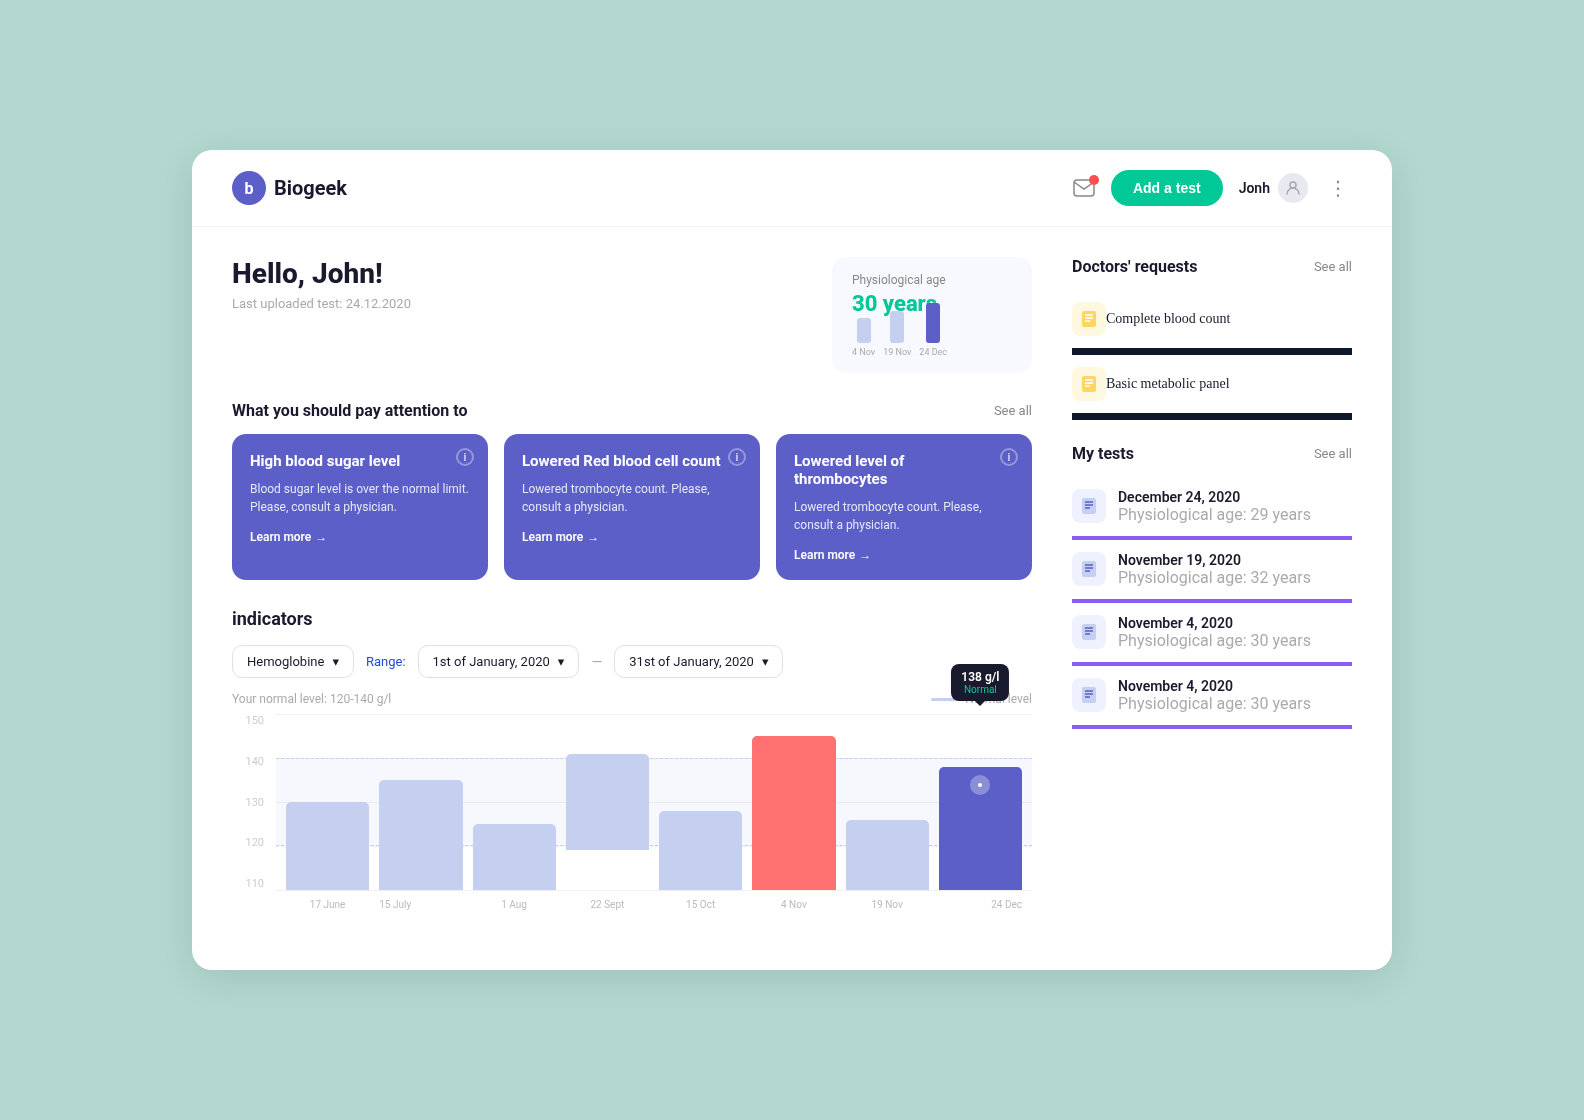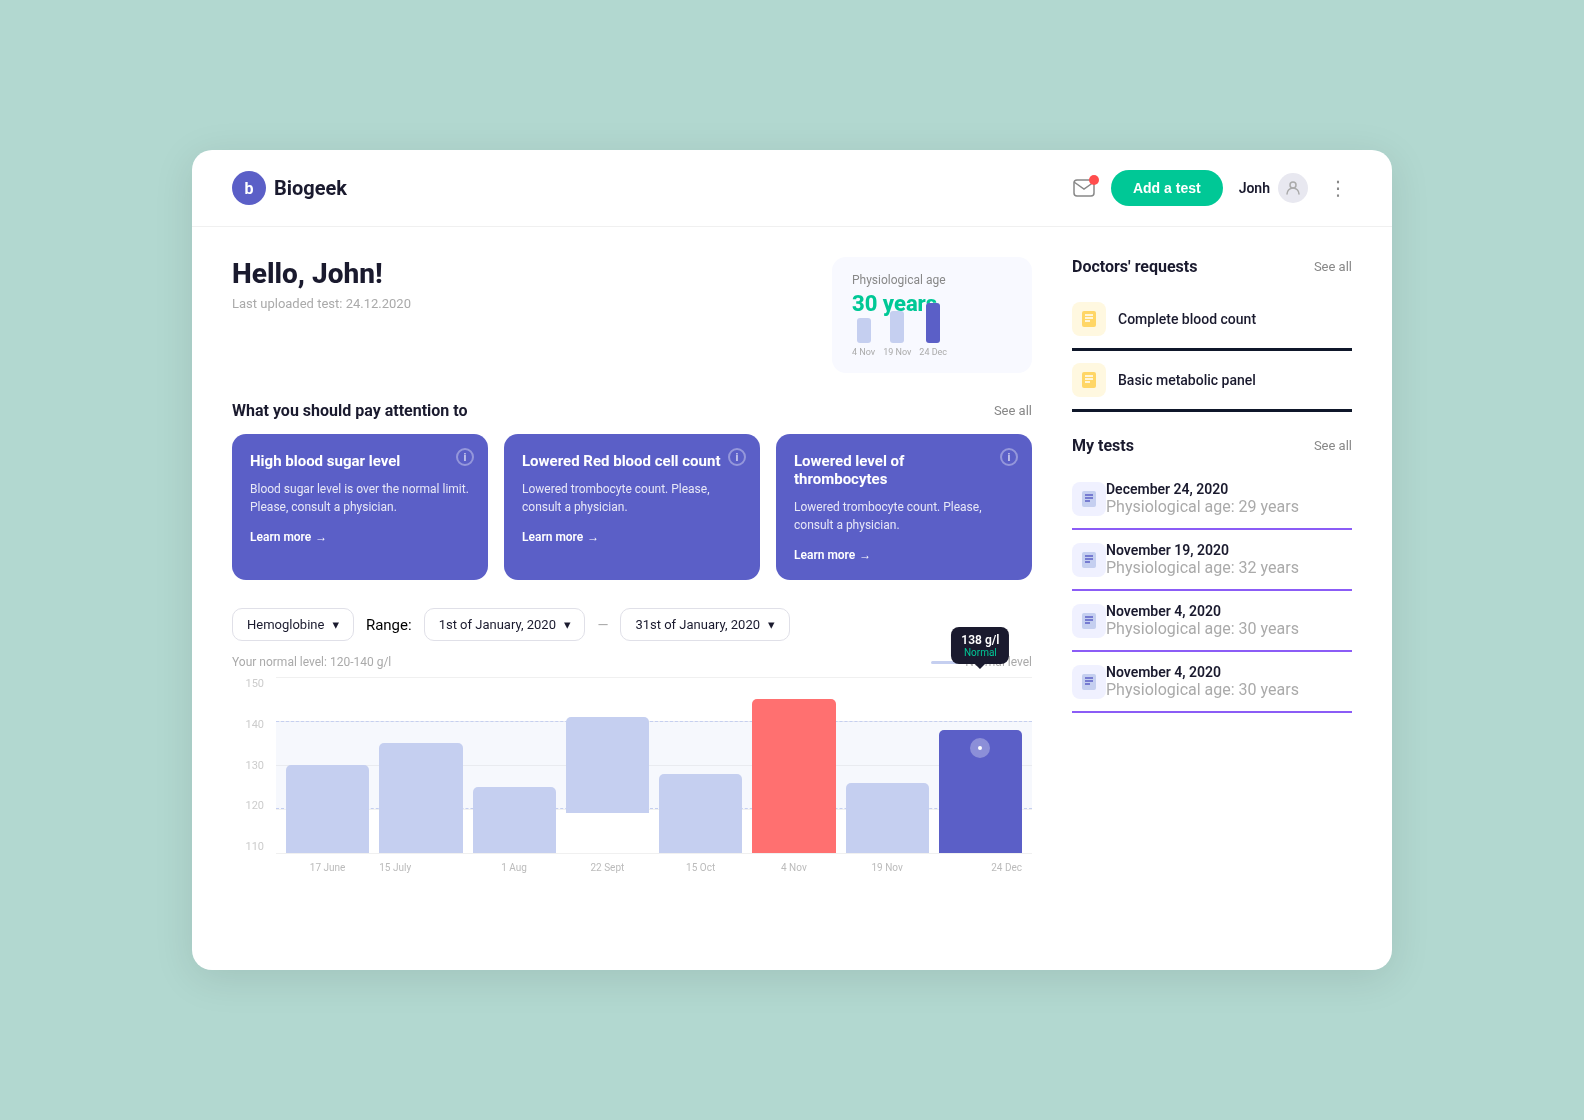--- a/index.html
+++ b/index.html
@@ -274,22 +274,22 @@
       border-radius: 10px;
       padding: 8px 14px;
       font-size: 13px;
       color: #1a1a2e;
       display: flex;
       align-items: center;
       gap: 8px;
       cursor: pointer;
     }
     .range-label {
-      font-size: 15px;
-      color: #000000;
+      font-size: 13px;
+      color: #1d4ed8;
     }
     .dash {
       color: #aaa;
       font-size: 14px;
     }
     .chart-meta {
       display: flex;
       align-items: center;
       justify-content: space-between;
       margin-bottom: 8px;
@@ -348,23 +348,23 @@
       margin-bottom: 14px;
     }
     .doctors-requests-title {
       font-size: 16px;
       font-weight: 700;
       color: #1a1a2e;
     }
     .request-item {
       display: flex;
       align-items: center;
-      gap: 12px;
       padding: 12px 0;
-      border-bottom: 3px solid #0f172a;
+      border-bottom: 7px solid #0f172a;
+      font-family: Liberation Serif, serif;
     }
     .request-icon {
       width: 34px;
       height: 34px;
       background: #fff8e0;
       border-radius: 8px;
       display: flex;
       align-items: center;
       justify-content: center;
       font-size: 16px;
@@ -375,23 +375,24 @@
       color: #1a1a2e;
       font-weight: 500;
     }
     .my-tests-title {
       font-size: 16px;
       font-weight: 700;
       color: #1a1a2e;
     }
     .test-item {
       display: flex;
-      align-items: flex-end;
+      align-items: flex-start;
+      gap: 12px;
       padding: 12px 0;
-      border-bottom: 2px solid #8b5cf6;
+      border-bottom: 4px solid #8b5cf6;
     }
     .test-icon {
       width: 34px;
       height: 34px;
       background: #f0f1ff;
       border-radius: 8px;
       display: flex;
       align-items: center;
       justify-content: center;
       flex-shrink: 0;
@@ -497,20 +498,21 @@
           <div class="card-title">Lowered level of thrombocytes</div>
           <div class="card-desc">Lowered trombocyte count. Please, consult a physician.</div>
           <div class="learn-more">
             <span>Learn more</span>
             <span>→</span>
           </div>
         </div>
       </div>
 
       <div>
+        <div class="indicators-title">indicators</div>
         <div class="indicators-controls">
           <div class="dropdown">
             <span>Hemoglobine</span>
             <span>▾</span>
           </div>
           <span class="range-label">Range:</span>
           <div class="dropdown">
             <span>1st of January, 2020</span>
             <span>▾</span>
           </div>

